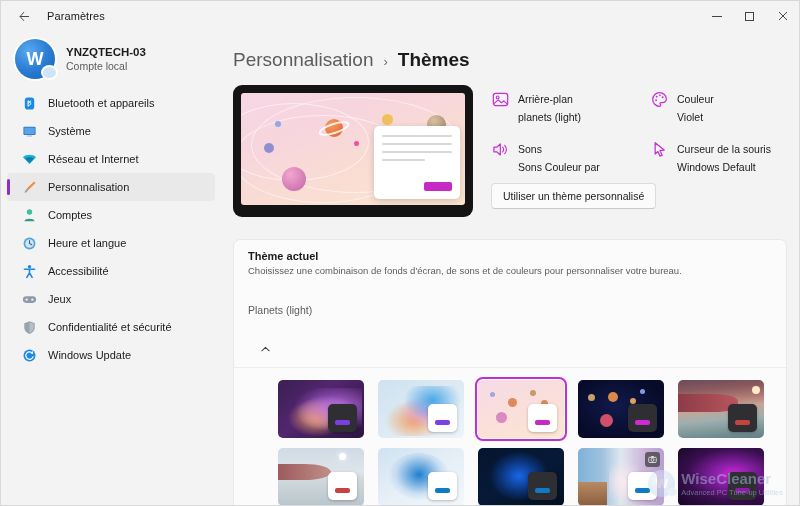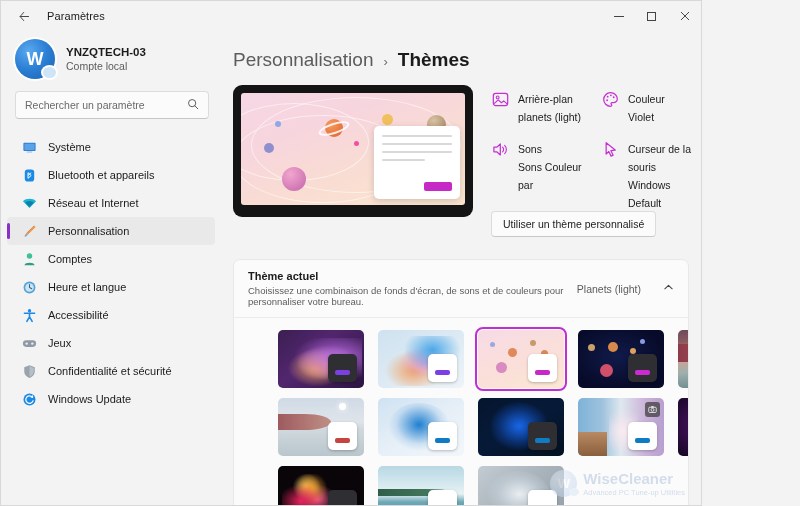--- a/index.html
+++ b/index.html
@@ -4,21 +4,21 @@
 <style>
   * { box-sizing: border-box; margin: 0; padding: 0; }
   html, body {
     width: 800px; height: 506px;
     font-family: "Liberation Sans", sans-serif;
     background: #f3f3f3;
     overflow: hidden;
   }
   .window {
     position: relative;
-    width: 702px; height: 506px;
+    width: 800px; height: 506px;
     background: #f3f3f3;
     display: flex; flex-direction: column;
     border: 1px solid #d8d8d8;
   }
 
   
   .titlebar {
     height: 30px; flex: 0 0 30px;
     display: flex; align-items: center;
     background: #f3f3f3;
@@ -187,41 +187,42 @@
   .attr { display: flex; gap: 9px; align-items: flex-start; }
   .attr-ico {
     width: 18px; height: 18px; flex: 0 0 18px;
     color: #c52fd4;
     display: flex; align-items: center; justify-content: center;
     margin-top: 1px;
   }
   .attr-title { font-size: 10.5px; color: #1b1b1b; line-height: 1.35; }
   .attr-val { font-size: 10.5px; color: #1b1b1b; line-height: 1.35; }
   .custom-btn {
-    margin-top: 0;
+    margin-top: 8px;
     display: inline-flex; align-items: center; justify-content: center;
     height: 26px; padding: 0 11px;
     background: #fbfbfb;
     border: 1px solid #dcdcdc; border-bottom-color: #c8c8c8;
     border-radius: 4px;
     font-size: 10.5px; color: #1b1b1b;
   }
 
   
   .card {
     margin: 22px 12px 0 0;
     background: #fbfbfb;
     border: 1px solid #e8e8e8;
     border-radius: 7px;
     overflow: hidden;
   }
   .card-head {
-    display: flex; align-items: center;
+    display: flex; 
     padding: 10px 14px 10px 14px;
-    gap: 10px;
+    gap: 28px;
+    flex-direction: column;
   }
   .card-head .txt { flex: 1; min-width: 0; }
   .card-title { font-size: 11px; color: #1b1b1b; font-weight: bold; }
   .card-sub { font-size: 9.5px; color: #5c5c5c; margin-top: 3px; }
   .card-value { font-size: 10.5px; color: #5c5c5c; }
   .chev { font-size: 10px; color: #444; margin-left: 12px; }
   .card-divider { height: 1px; background: #ececec; }
 
   .thumbs {
     display: grid;
@@ -313,51 +314,42 @@
       <div class="account">
         <div class="avatar">
           <span>W</span>
         </div>
         <div>
           <div class="acct-name">YNZQTECH-03</div>
           <div class="acct-sub">Compte local</div>
         </div>
       </div>
 
-      <div class="searchbox">
-        <input type="text" placeholder="Rechercher un paramètre" style="">
-        <span class="search-ico">
-          <svg width="12" height="12" viewBox="0 0 14 14">
-            <circle cx="6" cy="6" r="4.2" fill="none" stroke="#555" stroke-width="1.1"></circle>
-            <line x1="9.2" y1="9.2" x2="12.6" y2="12.6" stroke="#555" stroke-width="1.1" stroke-linecap="round"></line>
-          </svg>
-        </span>
-      </div>
 
       <div class="navlist">
+
+        <div class="navitem">
+          <span class="nav-ico">
+            <svg width="15" height="15" viewBox="0 0 16 16">
+              <rect x="3" y="1.5" width="10" height="13" rx="3" fill="#1a8ae5"></rect>
+              <path d="M6.4 5 L9.8 8 L6.4 11 L6.4 5 Z M6.4 8 L9.8 5" fill="none" stroke="#fff" stroke-width="1" stroke-linejoin="round"></path>
+            </svg>
+          </span>
+          <span>Bluetooth et appareils</span>
+        </div>
 
         <div class="navitem">
           <span class="nav-ico">
             <svg width="15" height="15" viewBox="0 0 16 16">
               <rect x="1.5" y="3" width="13" height="8.6" rx="1" fill="#2b7fd4"></rect>
               <rect x="2.6" y="4" width="10.8" height="6.6" rx=".5" fill="#5ba3e8"></rect>
               <rect x="5" y="12.2" width="6" height="1.1" rx=".5" fill="#9bb3c9"></rect>
             </svg>
           </span>
           <span>Système</span>
-        </div>
-
-        <div class="navitem">
-          <span class="nav-ico">
-            <svg width="15" height="15" viewBox="0 0 16 16">
-              <rect x="3" y="1.5" width="10" height="13" rx="3" fill="#1a8ae5"></rect>
-              <path d="M6.4 5 L9.8 8 L6.4 11 L6.4 5 Z M6.4 8 L9.8 5" fill="none" stroke="#fff" stroke-width="1" stroke-linejoin="round"></path>
-            </svg>
-          </span>
-          <span>Bluetooth et appareils</span>
         </div>
 
         <div class="navitem">
           <span class="nav-ico">
             <svg width="15" height="15" viewBox="0 0 16 16">
               <path d="M1 5.5 C4.5 2.2, 11.5 2.2, 15 5.5 L8 12.8 Z" fill="#19b3d6"></path>
               <path d="M3.4 7 C5.6 5.2, 10.4 5.2, 12.6 7 L8 11.8 Z" fill="#0d7fa8"></path>
             </svg>
           </span>
           <span>Réseau et Internet</span>

